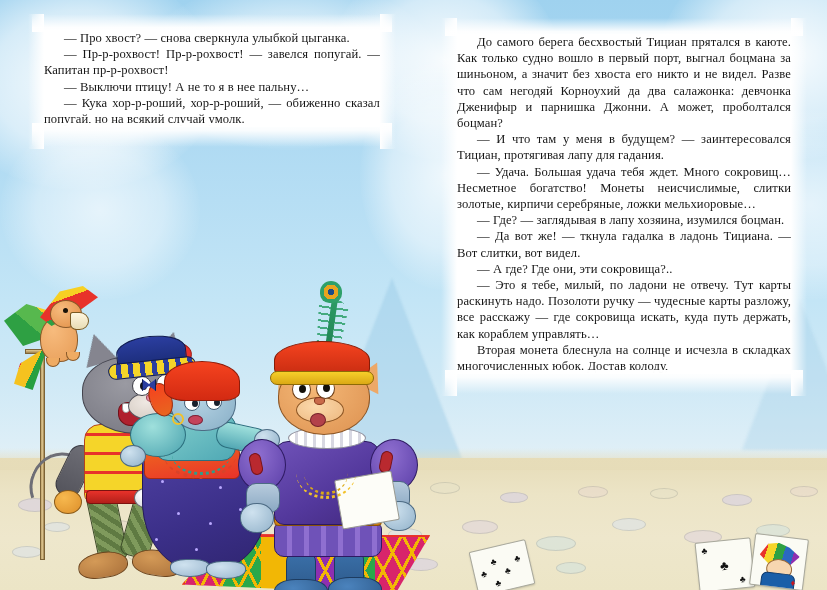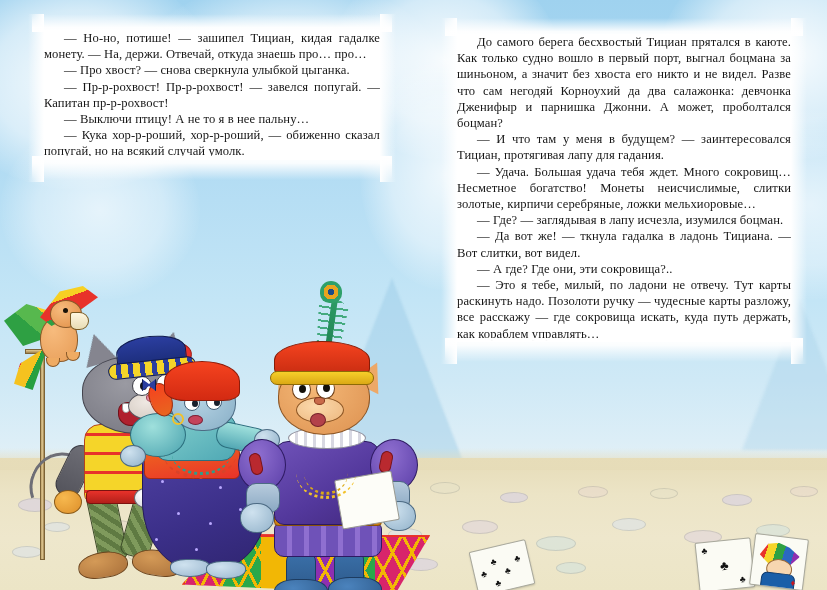--- a/index.html
+++ b/index.html
@@ -668,35 +668,35 @@
                 background:#f7d6b0;border:1px solid #9a6a3a;border-radius:50%;"></div>
     <div style="position:absolute;left:10px;top:36px;width:34px;height:16px;
                 background:#1a5ea8;border:1px solid #0d3a6e;border-radius:6px 6px 2px 2px;"></div>
     <span class="pip pip-r" style="left:40px;top:40px;">♦</span>
   </div>
 
   <div id="panel-left" class="panel">
     <span class="side-l"></span>
       <span class="side-r"></span>
     <div id="left-paras">
-        <p>— Но-но, потише! — зашипел Тициан, кидая гадалке монету. — На, держи. Отвечай, откуда знаешь про… про…</p>
         <p>— Про хвост? — снова сверкнула улыбкой цыганка.</p>
         <p>— Пр-р-рохвост! Пр-р-рохвост! — завелся попугай. — Капитан пр-р-рохвост!</p>
         <p>— Выключи птицу! А не то я в нее пальну…</p>
         <p>— Кука хор-р-роший, хор-р-роший, — обиженно сказал попугай, но на всякий случай умолк.</p>
       </div>
   </div>
 
   <div id="panel-right" class="panel">
     <span class="side-l"></span>
       <span class="side-r"></span>
     <div id="right-paras">
         <p>До самого берега бесхвостый Тициан прятался в каюте. Как только судно вошло в первый порт, выгнал боцмана за шиньоном, а значит без хвоста его никто и не видел. Разве что сам негодяй Корноухий да два салажонка: девчонка Дженифыр и парнишка Джонни. А может, проболтался боцман?</p>
         <p>— И что там у меня в будущем? — заинтересовался Тициан, протягивая лапу для гадания.</p>
         <p>— Удача. Большая удача тебя ждет. Много сокровищ… Несметное богатство! Монеты неисчислимые, слитки золотые, кирпичи серебряные, ложки мельхиоровые…</p>
-        <p>— Где? — заглядывая в лапу исчезла, изумился боцман.</p>
+        <p>— Где? — заглядывая в лапу хозяина, изумился боцман.</p>
         <p>— Да вот же! — ткнула гадалка в ладонь Тициана. — Вот слитки, вот видел.</p>
         <p>— А где? Где они, эти сокровища?..</p>
         <p>— Это я тебе, милый, по ладони не отвечу. Тут карты раскинуть надо. Позолоти ручку — чудесные карты разложу, все расскажу — где сокровища искать, куда путь держать, как кораблем управлять…</p>
+        <p>Вторая монета блеснула на солнце и исчезла в складках многочисленных юбок. Достав колоду,</p>
       </div>
   </div>
 
 </div>
 
 </body></html>

